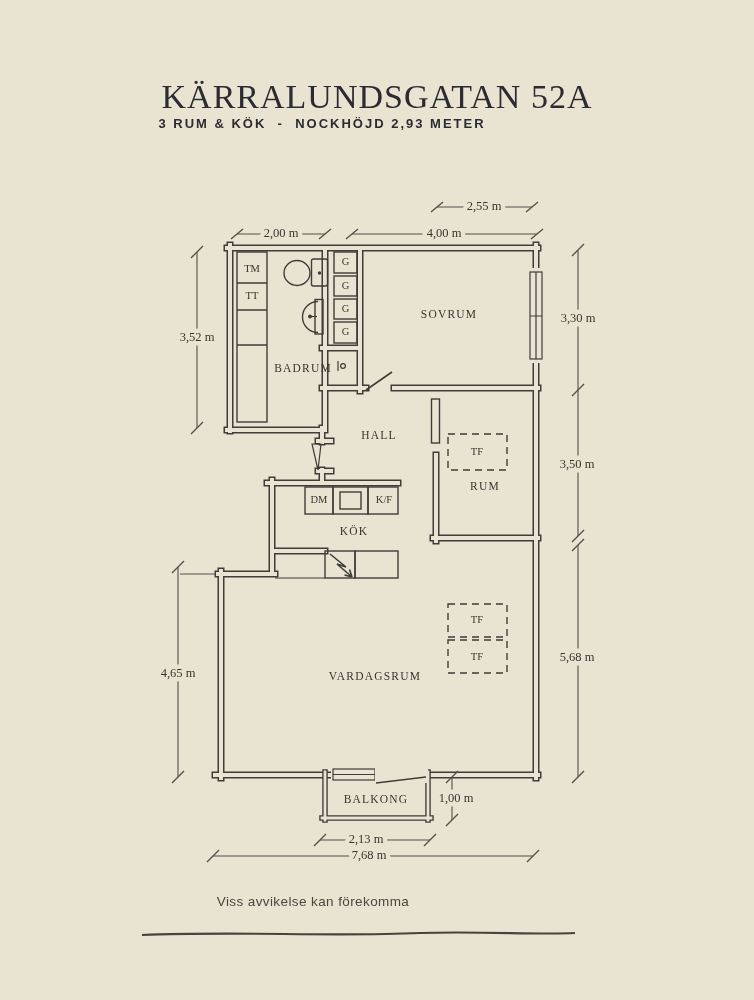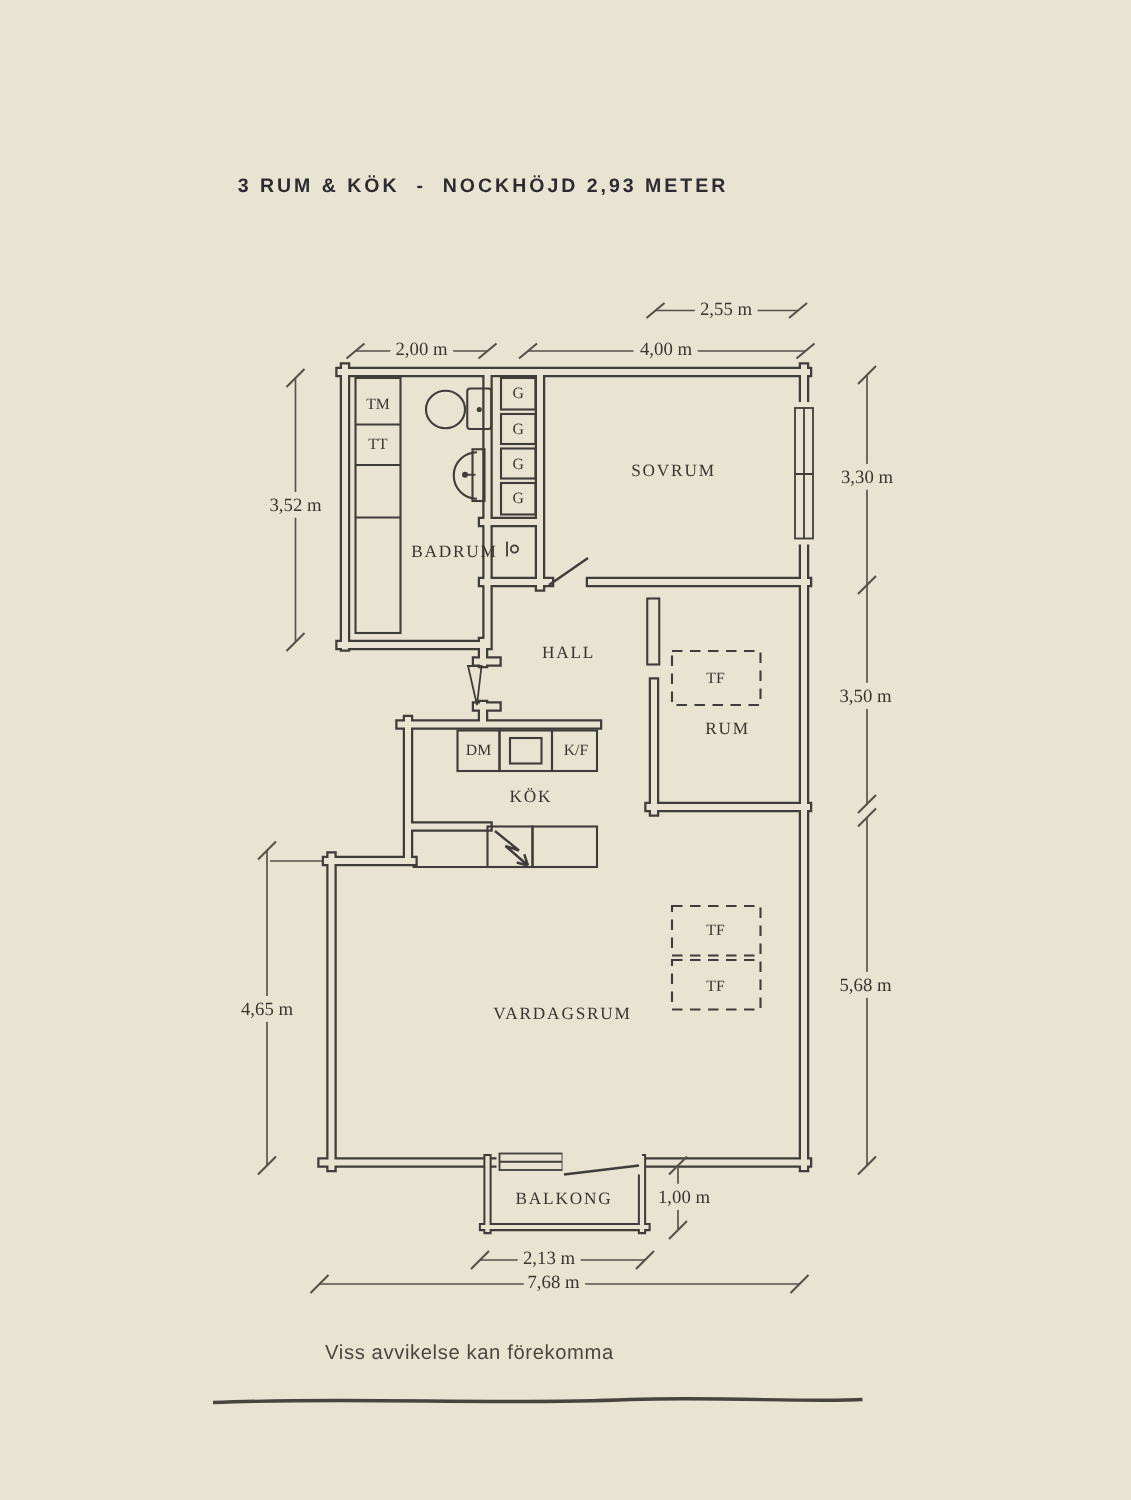--- a/index.html
+++ b/index.html
@@ -59,20 +59,21 @@
     font-family:"Liberation Serif", serif;font-size:10.5px;fill:#38352f;
     text-anchor:middle;dominant-baseline:middle;
   }
   .artifact{stroke:#35322c;stroke-width:2.2;fill:none;opacity:.9;}
 </style>
 </head>
 <body>
 
 <div class="page">
 
+  <div class="title">KÄRRALUNDSGATAN 52A</div>
   <div class="subtitle">3 RUM &amp; KÖK&nbsp;&nbsp;-&nbsp;&nbsp;NOCKHÖJD 2,93 METER</div>
 
   <svg width="754" height="1000" viewBox="0 0 754 1000">
 
     <g>
       <path class="wall-dark" d="
         M227,248 H538
         M230,245 V431
         M227,430 H322
         M325,248 V430

